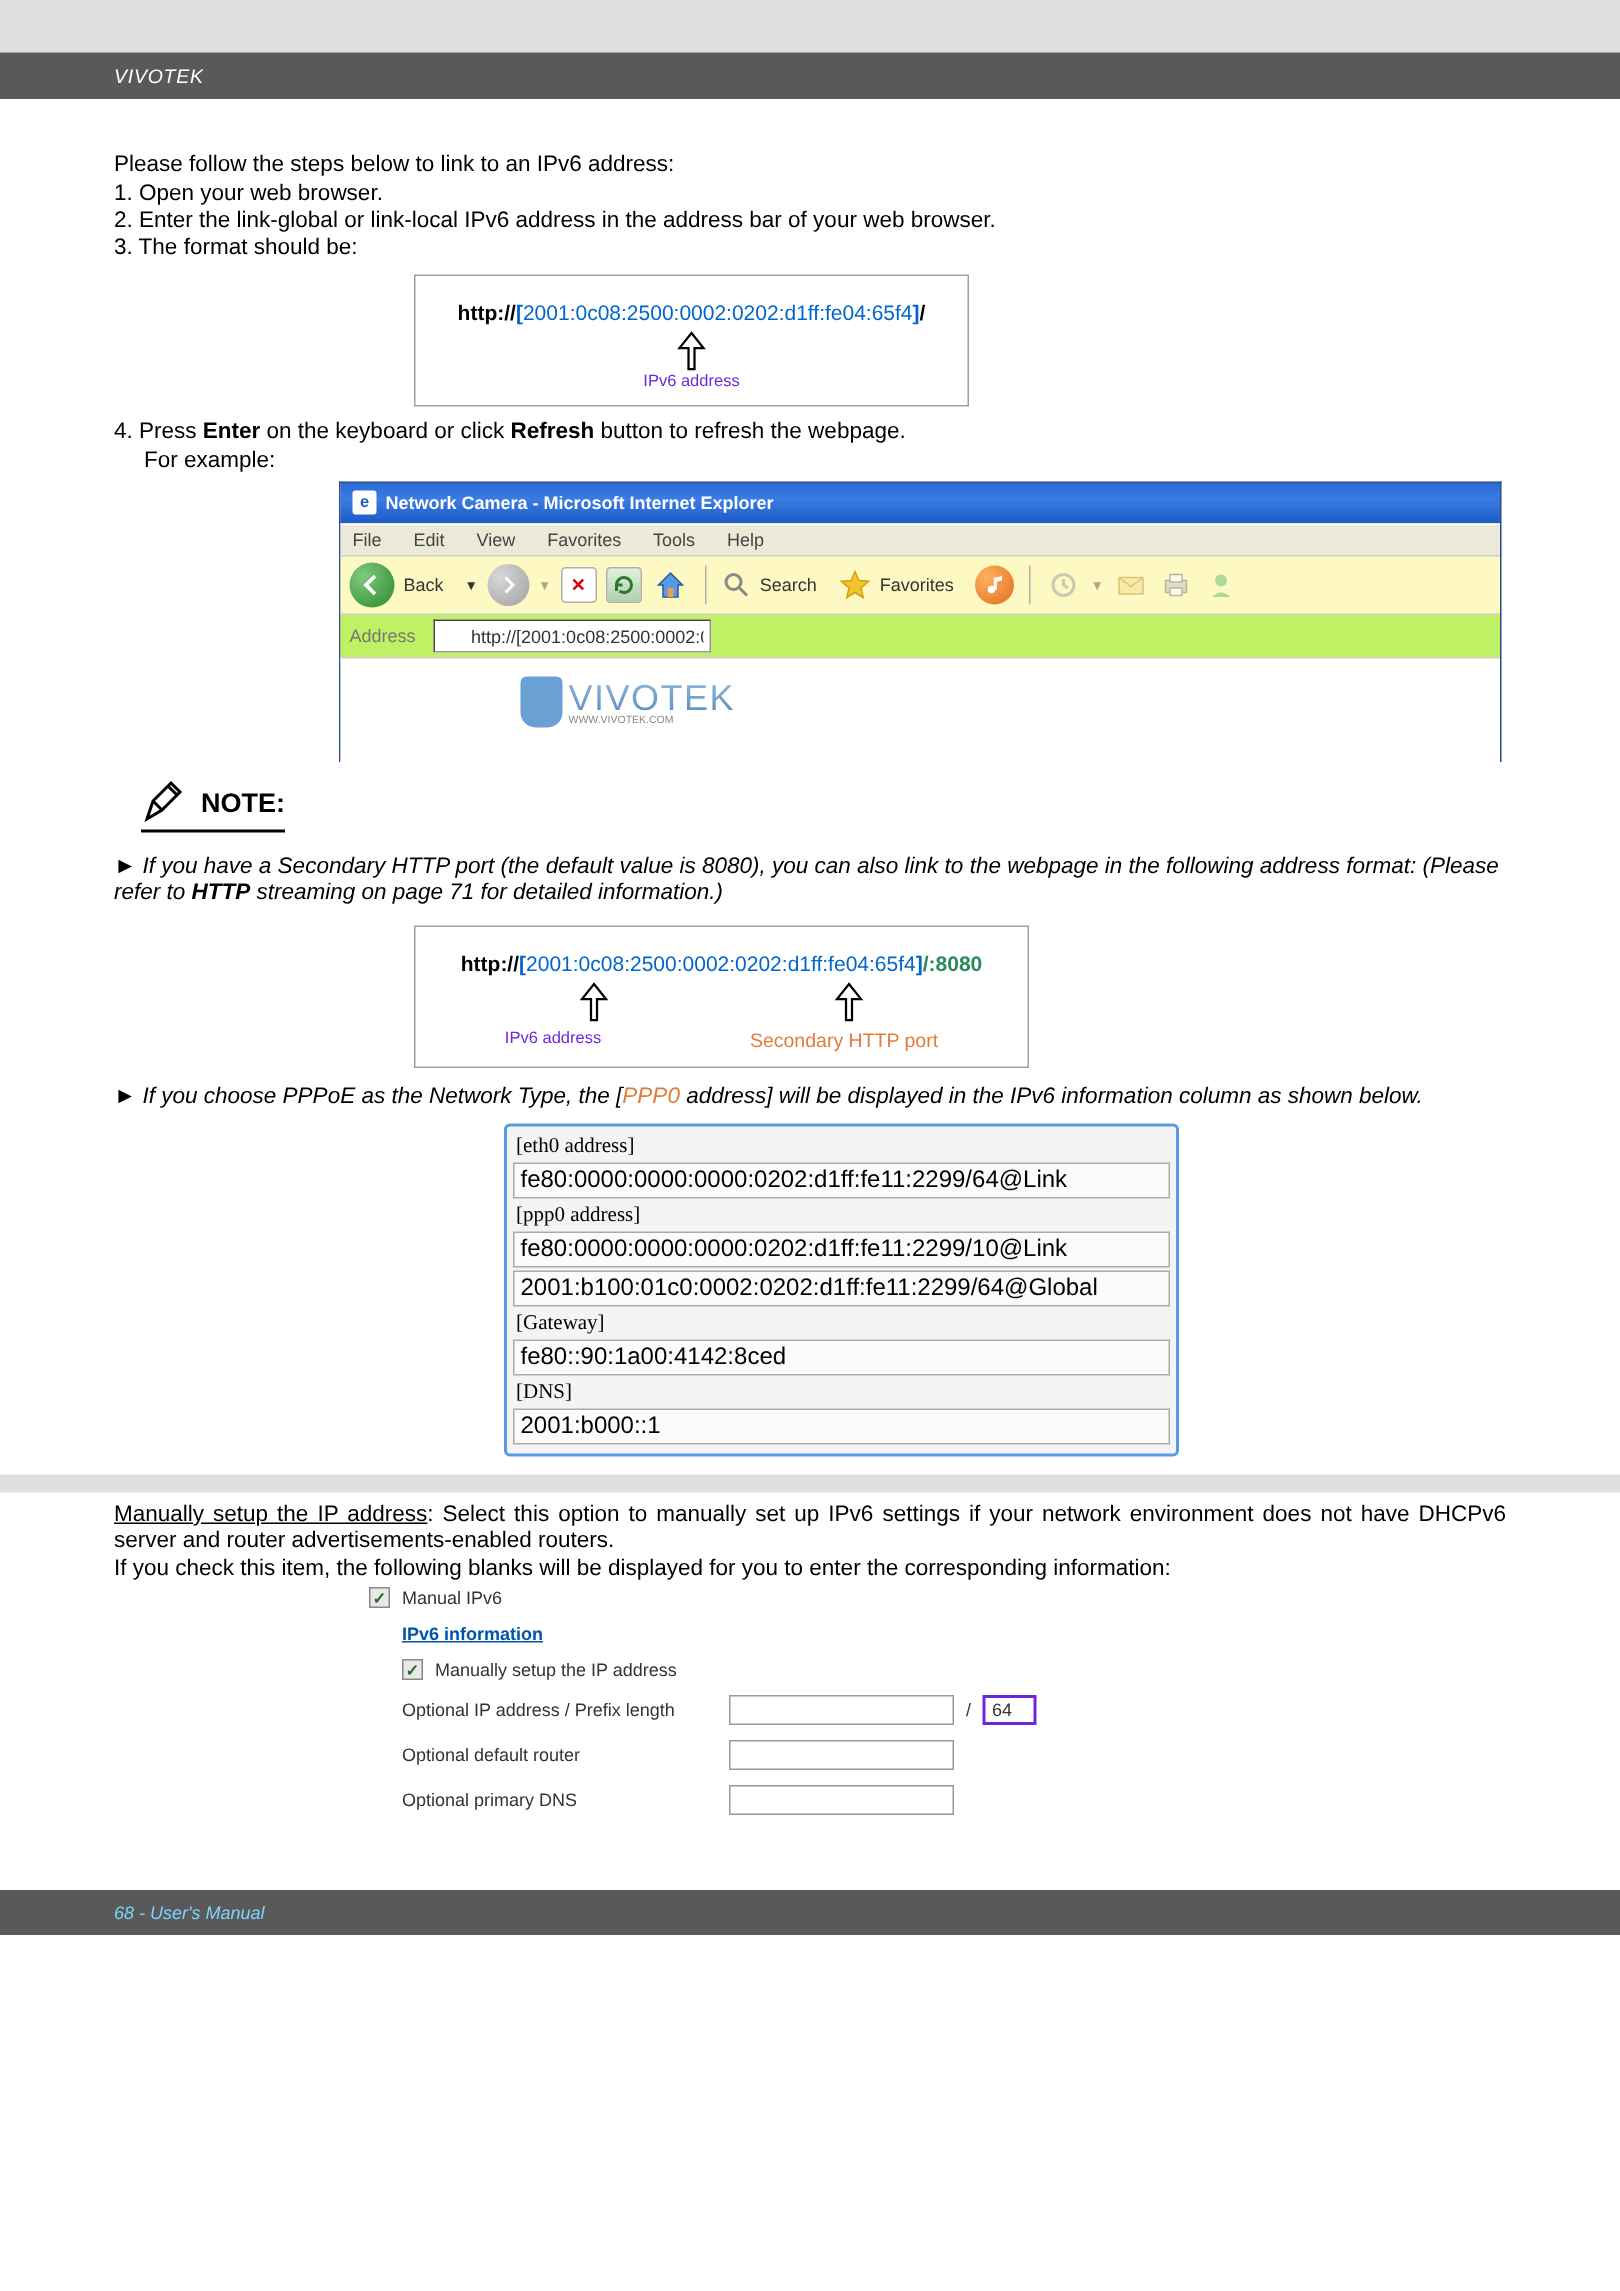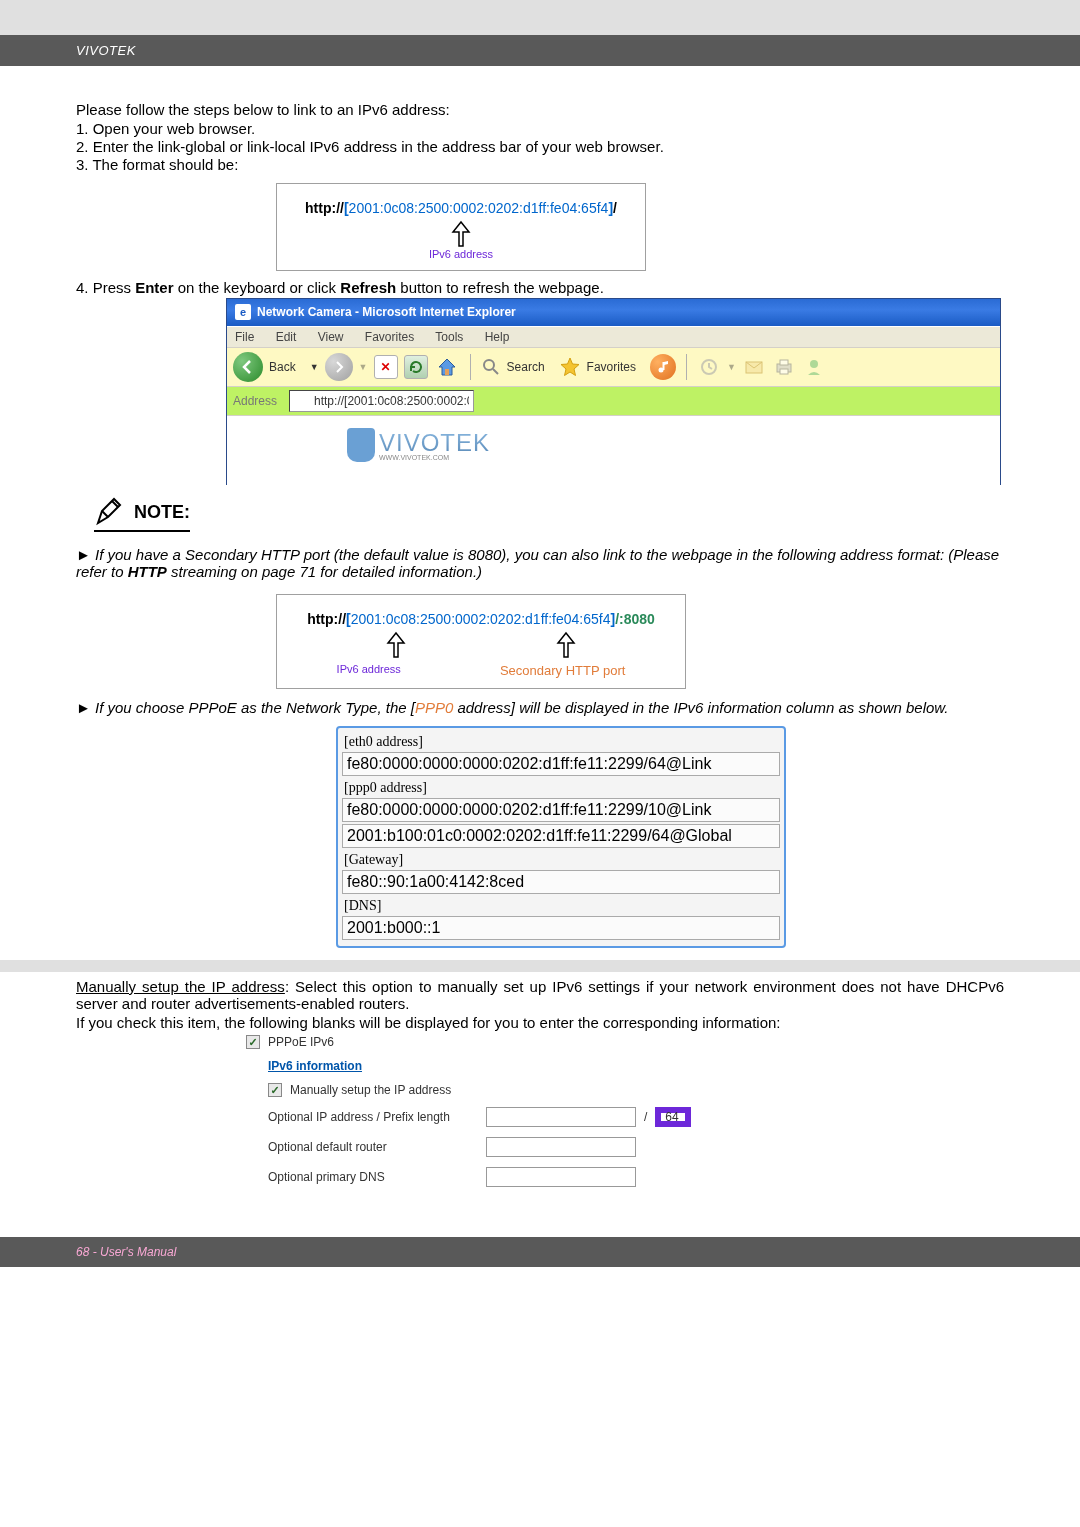--- a/index.html
+++ b/index.html
@@ -228,27 +228,27 @@
     background: #e8e8e8; color: #2a6a2a; font-size: 11px; font-weight: bold;
   }
   .ipv6-form .section-title { color: #0055aa; font-weight: bold; text-decoration: underline; margin: 6px 0 10px 22px; }
   .ipv6-form .form-indent { margin-left: 22px; }
   .ipv6-form .flabel { width: 210px; display: inline-block; }
   .ipv6-form .finput {
     width: 150px; height: 20px; border: 1px solid #999; background: #fff;
     display: inline-block;
   }
   .ipv6-form .fprefix {
-    width: 36px; height: 20px; border: 6px solid #6d28d9; background: #fff;
+    width: 36px; height: 20px; border: 2px solid #6d28d9; background: #fff;
     display: inline-flex; align-items:center; padding: 0 4px;
   }
 
   .footer-bar {
     background: #595959;
-    color: #f9a8d4;
+    color: #7dd3fc;
     font-style: italic;
     font-size: 12px;
     padding: 8px 76px;
     margin-top: 20px;
   }
 </style>
 </head>
 <body>
 
 <div class="top-grey-bar"></div>
@@ -270,20 +270,21 @@
     </div>
     <svg width="20" height="28" viewBox="0 0 20 28">
         <path d="M10 2 L18 12 L12 12 L12 26 L8 26 L8 12 L2 12 Z" fill="none" stroke="#000" stroke-width="1.5"></path>
       </svg>
     <div class="lbl-blue">IPv6 address</div>
   </div>
 
   <p class="step4line">
     <span>4. Press </span><b>Enter</b><span> on the keyboard or click </span><b>Refresh</b><span> button to refresh the webpage.</span>
   </p>
+  <p class="for-example">For example:</p>
 
   <div class="ie-window">
     <div class="ie-title">
       <span class="ie-e">e</span>
       <span>Network Camera - Microsoft Internet Explorer</span>
     </div>
     <div class="ie-menubar">
       <span>File</span>
       <span>Edit</span>
       <span>View</span>
@@ -439,21 +440,21 @@
   <div class="grey-rule"></div>
 
   <p class="manual-text">
     <span class="para-head">Manually setup the IP address</span><span>: Select this option to manually set up IPv6 settings if your network environment does not have DHCPv6 server and router advertisements-enabled routers.</span>
   </p>
   <p class="manual-text">If you check this item, the following blanks will be displayed for you to enter the corresponding information:</p>
 
   <div class="ipv6-form">
     <div class="row">
       <span class="chk">✓</span>
-      <span>PPPoE IPv6</span>
+      <span>Manual IPv6</span>
     </div>
     <div class="section-title">IPv6 information</div>
     <div class="form-indent">
       <div class="row">
         <span class="chk">✓</span>
         <span>Manually setup the IP address</span>
       </div>
       <div class="row">
         <span class="flabel">Optional IP address / Prefix length</span>
         <span class="finput"></span>

